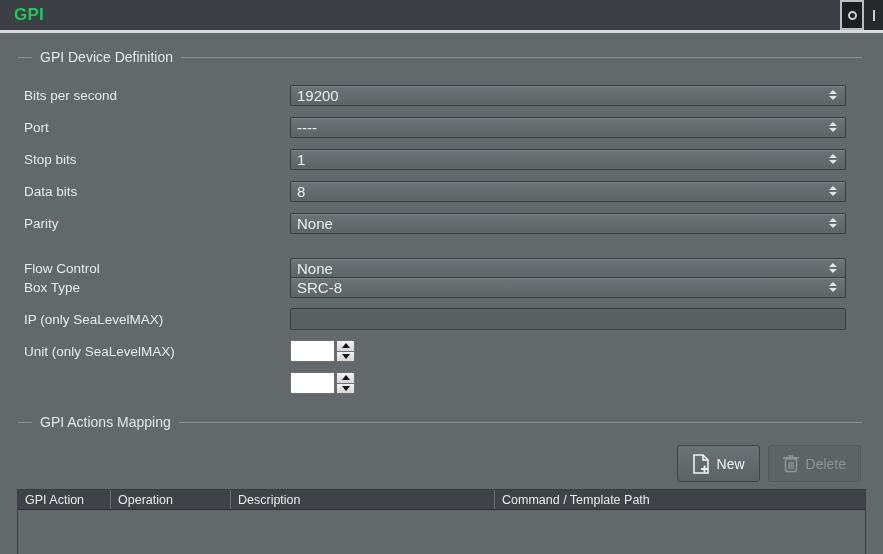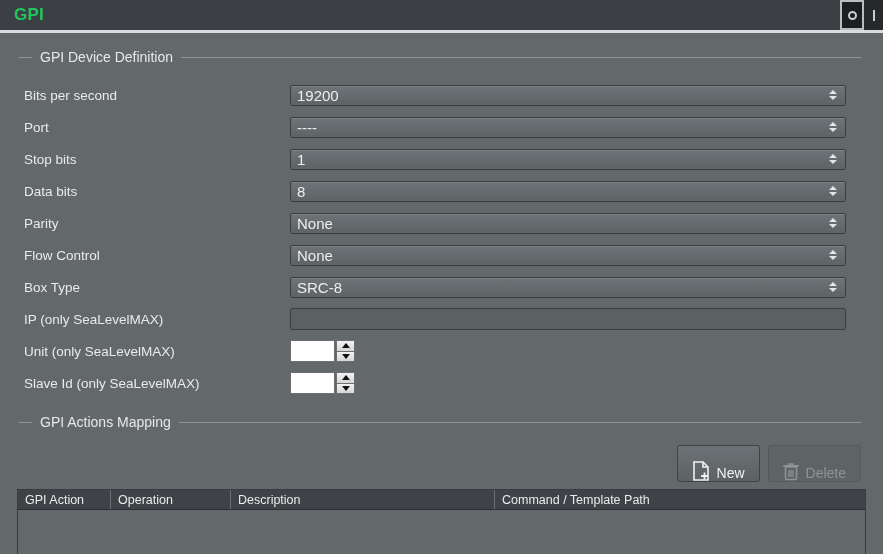--- a/index.html
+++ b/index.html
@@ -215,21 +215,21 @@
     display: flex;
     gap: 8px;
   }
   .act-btn {
     height: 37px;
     padding: 0 14px;
     background: linear-gradient(to bottom, #6d7276, #5c6164);
     border: 1px solid #3f4346;
     border-radius: 3px;
     display: flex;
-    align-items: flex-end;
+    align-items: center;
     gap: 7px;
     font-size: 14px;
     color: #f0f1f1;
   }
   .act-btn.disabled {
     background: #5e6366;
     border-color: #55595c;
     color: #8e9396;
   }
   .icon-doc-plus { width: 18px; height: 20px; display:block; }
@@ -339,21 +339,21 @@
   <span class="field-label">Parity</span>
   <div class="combo">
     <span class="combo-text">None</span>
     <span class="combo-arrows">
       <span class="ca-up"></span>
         <span class="ca-dn"></span>
     </span>
   </div>
 </div>
 
-<div class="form-row" style="top:242px; width:883px;">
+<div class="form-row" style="top:255px; width:883px;">
   <span class="field-label">Flow Control</span>
   <div class="combo">
     <span class="combo-text">None</span>
     <span class="combo-arrows">
       <span class="ca-up"></span>
         <span class="ca-dn"></span>
     </span>
   </div>
 </div>
 
@@ -382,21 +382,20 @@
         <span class="sb-up"></span>
       </div>
       <div class="spin-btn">
         <span class="sb-dn"></span>
       </div>
     </div>
   </div>
 </div>
 
 <div class="form-row" style="top:370px; width:883px;">
-  <span class="field-label">Slave Id (only SeaLevelMAX)</span>
   <div class="spin">
     <div class="spin-field"></div>
     <div class="spin-btns">
       <div class="spin-btn">
         <span class="sb-up"></span>
       </div>
       <div class="spin-btn">
         <span class="sb-dn"></span>
       </div>
     </div>

